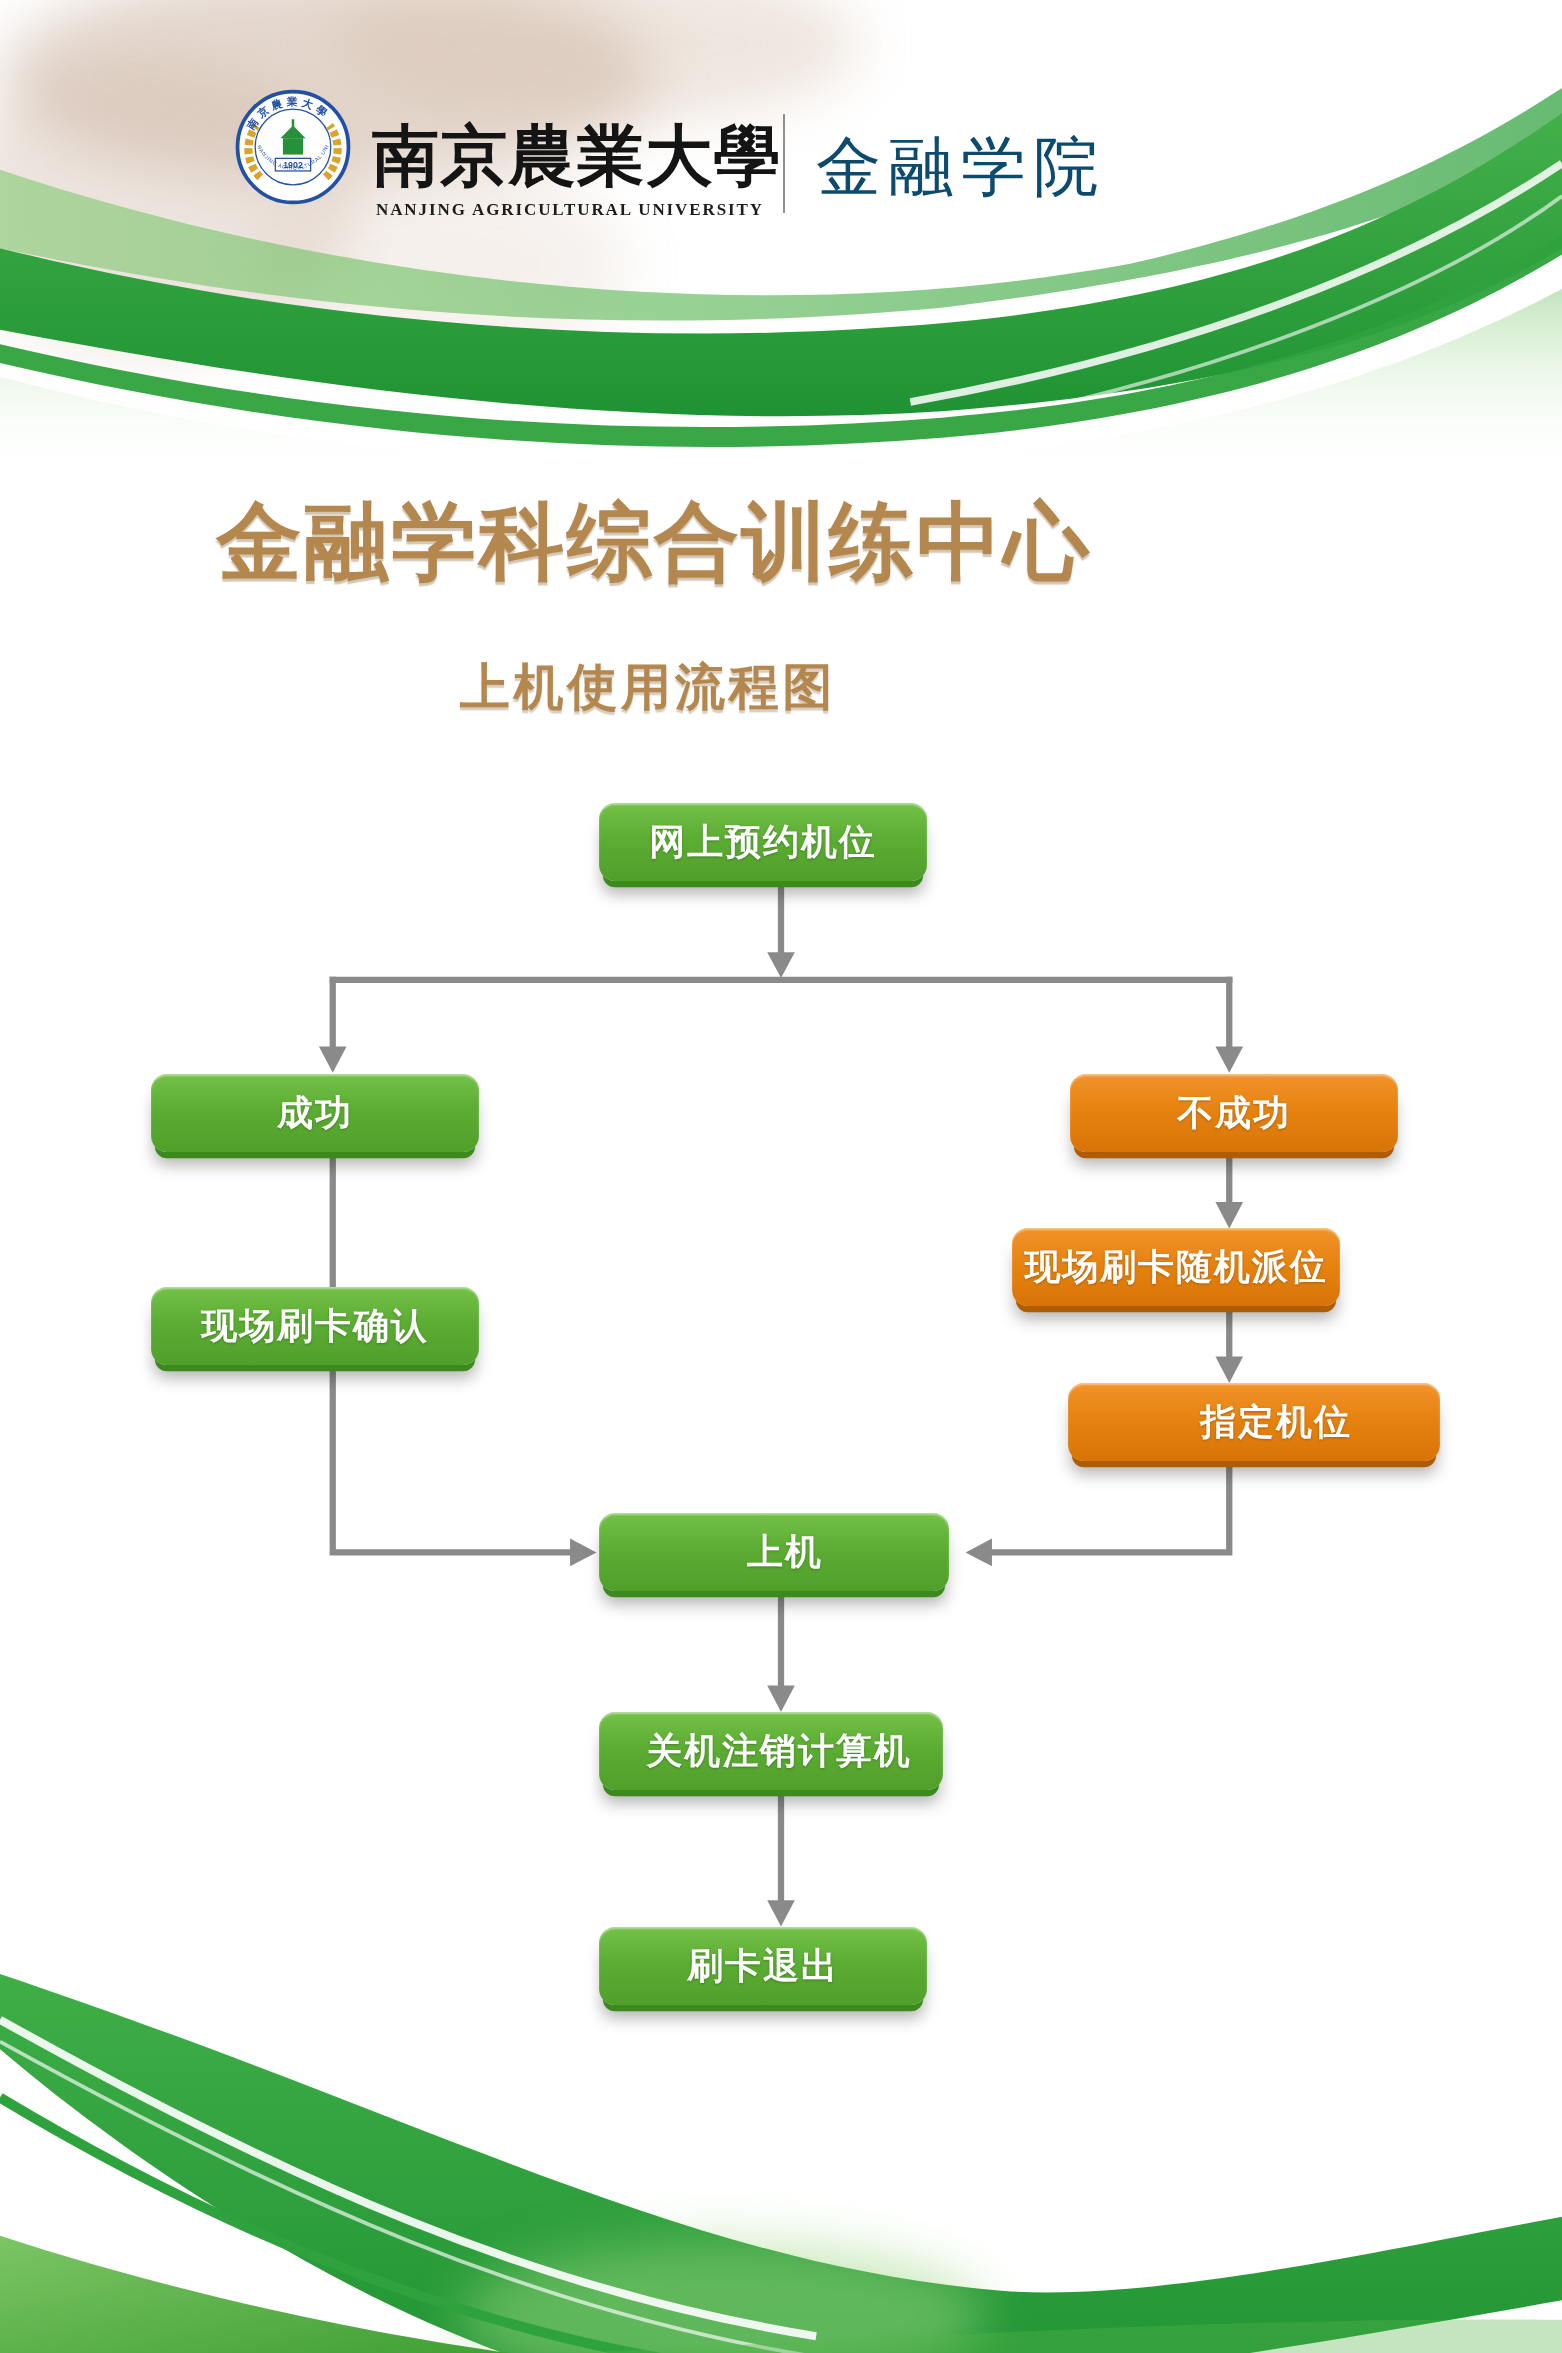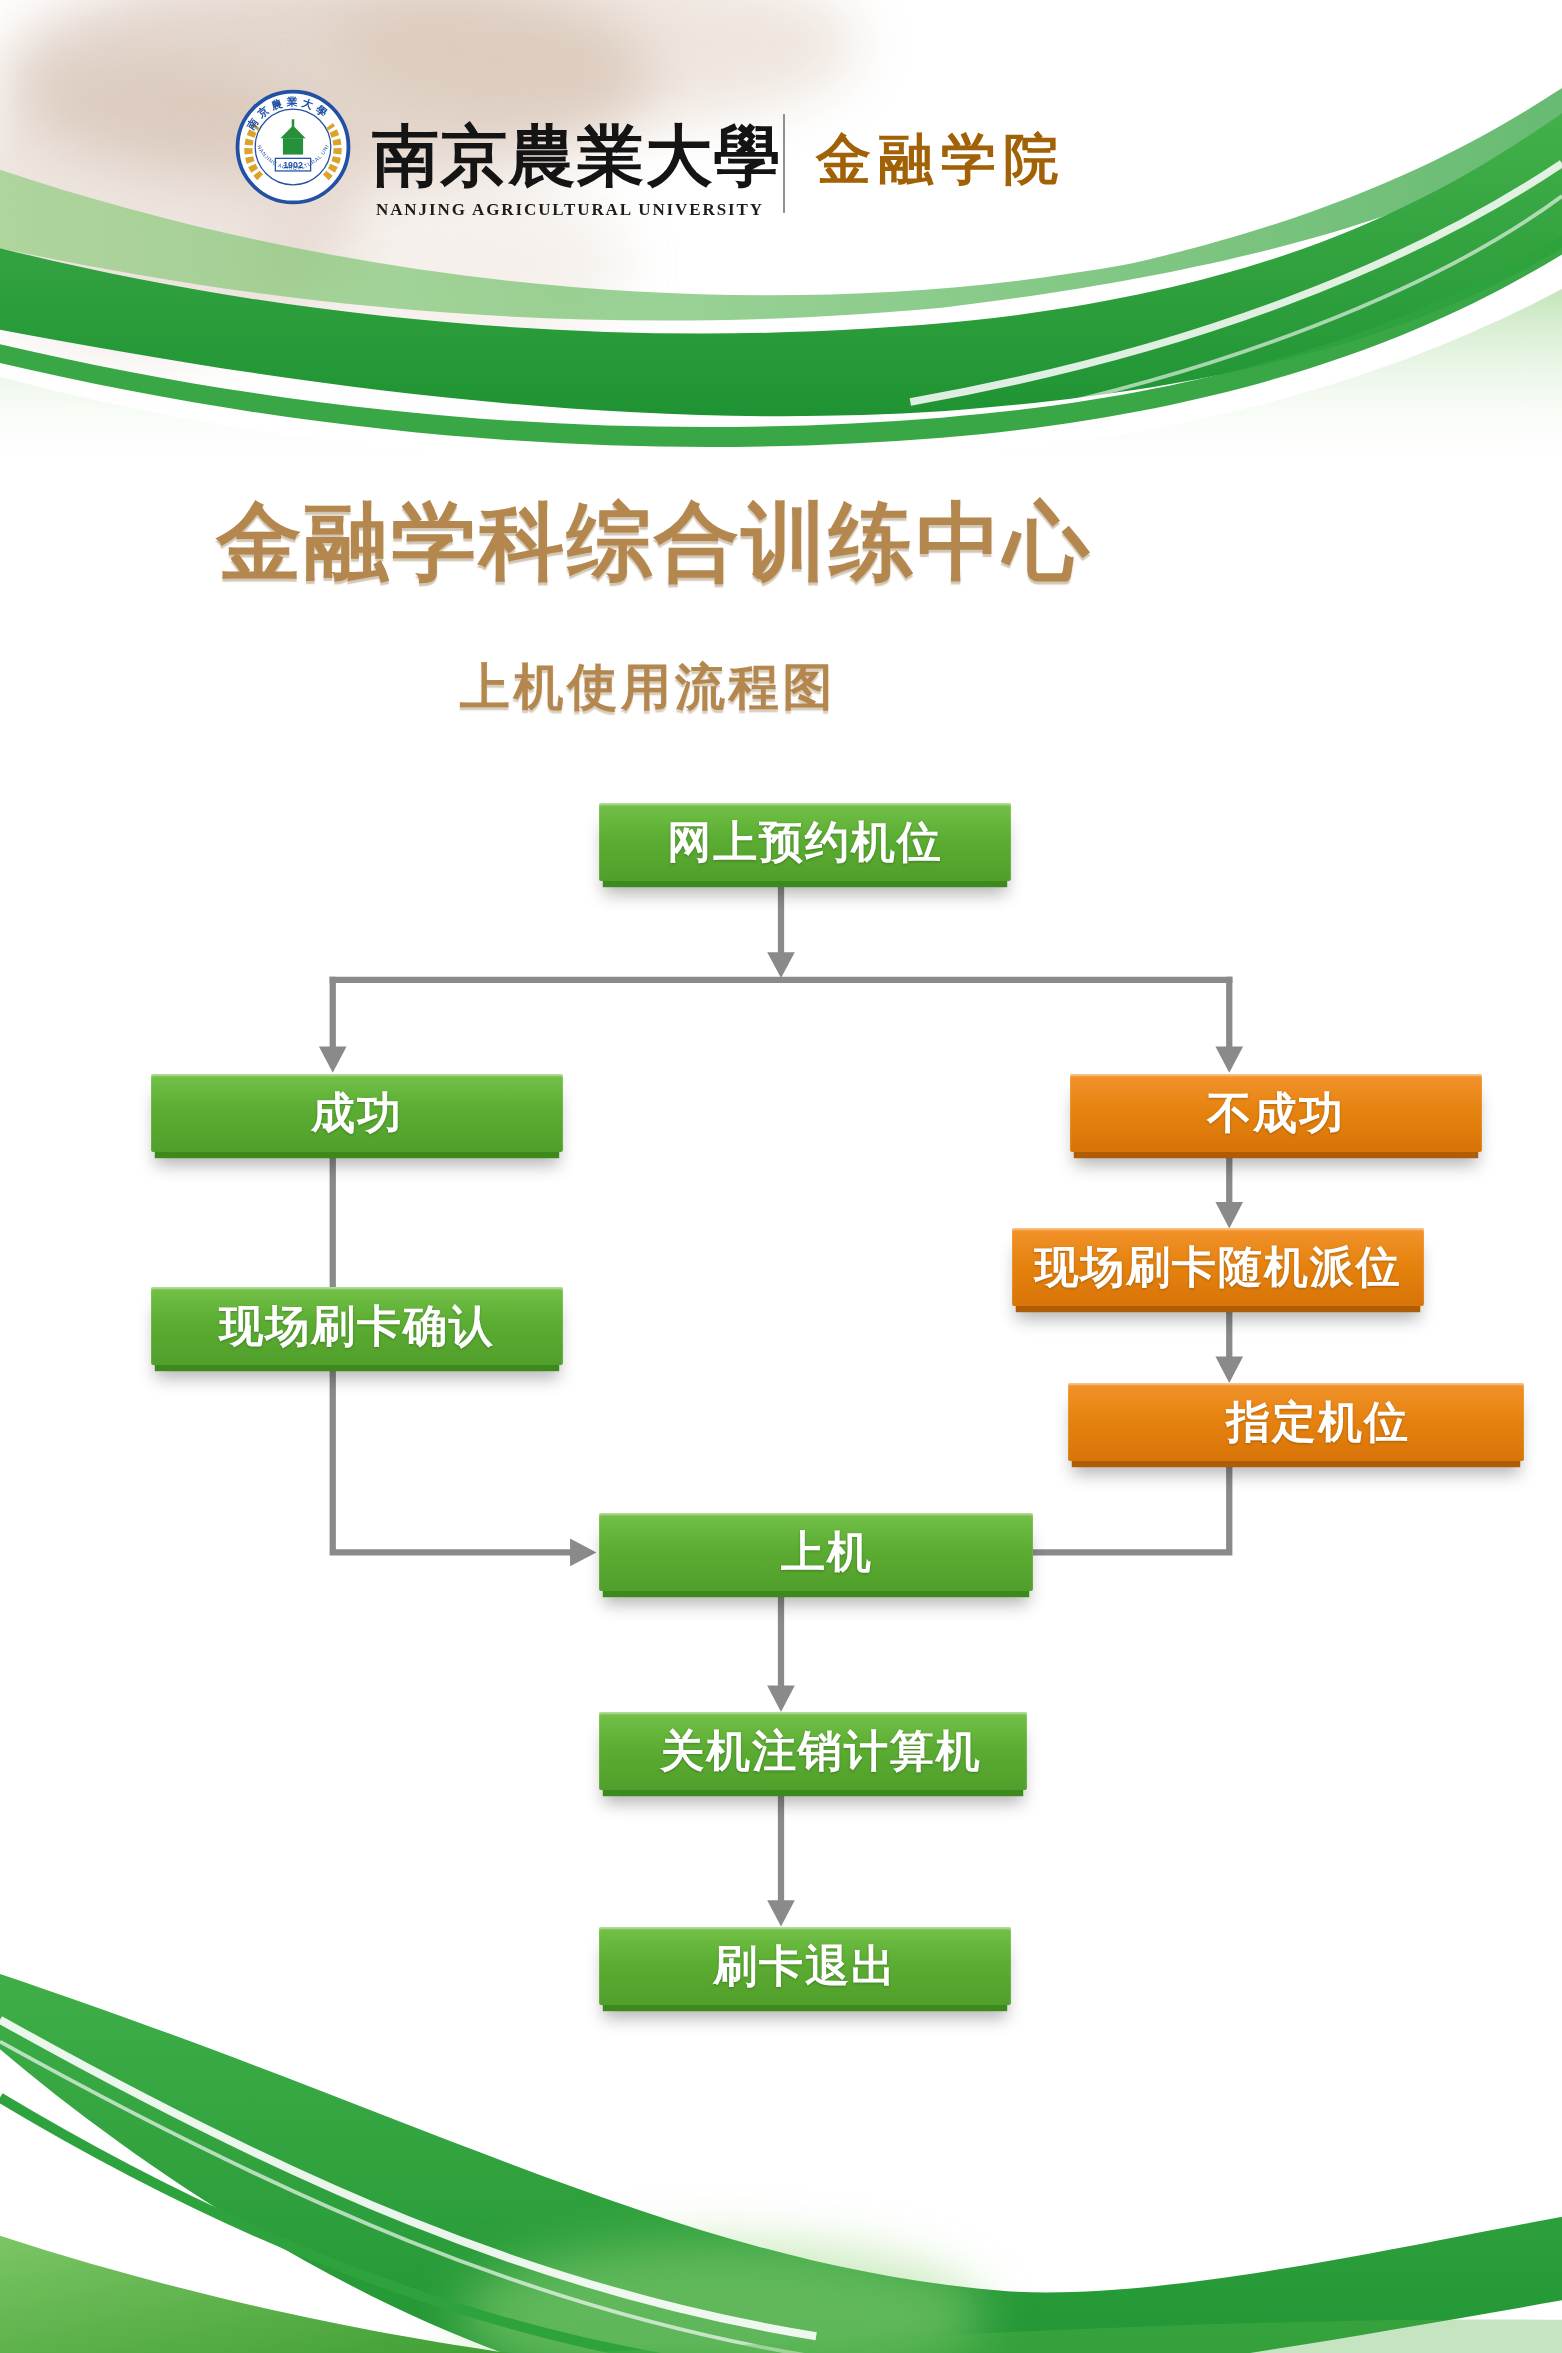--- a/index.html
+++ b/index.html
@@ -18,38 +18,38 @@
     white-space:nowrap;
   }
   .en-name{
     position:absolute;left:372px;top:200px;width:396px;text-align:center;
     font-family:"Liberation Serif","DejaVu Serif",serif;
     font-size:17px;font-weight:600;color:#1c1c1c;letter-spacing:1.9px;white-space:nowrap;
   }
   .hdr-divider{position:absolute;left:783px;top:114px;width:1.9px;height:99px;background:#8f8f8f;}
   .college{
     position:absolute;left:816px;top:123px;
-    font-size:55px;font-weight:700;color:#a16207;letter-spacing:7.5px;white-space:nowrap;
+    font-size:65px;font-weight:400;color:#0c4a6e;letter-spacing:7.5px;white-space:nowrap;
   }
   
   .title{
     position:absolute;left:0;top:485px;width:1308px;text-align:center;
     font-size:85px;font-weight:800;color:#b3874e;letter-spacing:2.5px;
     text-shadow:0 3.1px 1.3px rgba(122,88,40,.35);
   }
   .subtitle{
     position:absolute;left:0;top:654px;width:1296px;text-align:center;
     font-size:50px;font-weight:800;color:#b3874e;letter-spacing:3.8px;
     text-shadow:0 2.5px 1.3px rgba(122,88,40,.3);
   }
   
   .node{
-    position:absolute;width:412px;height:78px;border-radius:2px;
+    position:absolute;width:328px;height:78px;border-radius:16px;
     display:flex;align-items:center;justify-content:center;
-    font-size:44px;font-weight:700;color:#ffffff;letter-spacing:1.9px;
+    font-size:36px;font-weight:700;color:#ffffff;letter-spacing:1.9px;
     text-shadow:0 1.3px 2.5px rgba(0,0,0,.25);
     z-index:3;white-space:nowrap;
   }
   .node.green{
     background:linear-gradient(180deg,#74c148 0%,#5cad33 45%,#509f2b 100%);
     box-shadow:inset 0 1.9px 1.9px rgba(255,255,255,.45),
                0 10px 0 -3.8px #3c8a1d,
                0 16.3px 16.3px -3.8px rgba(0,0,0,.3);
   }
   .node.orange{

